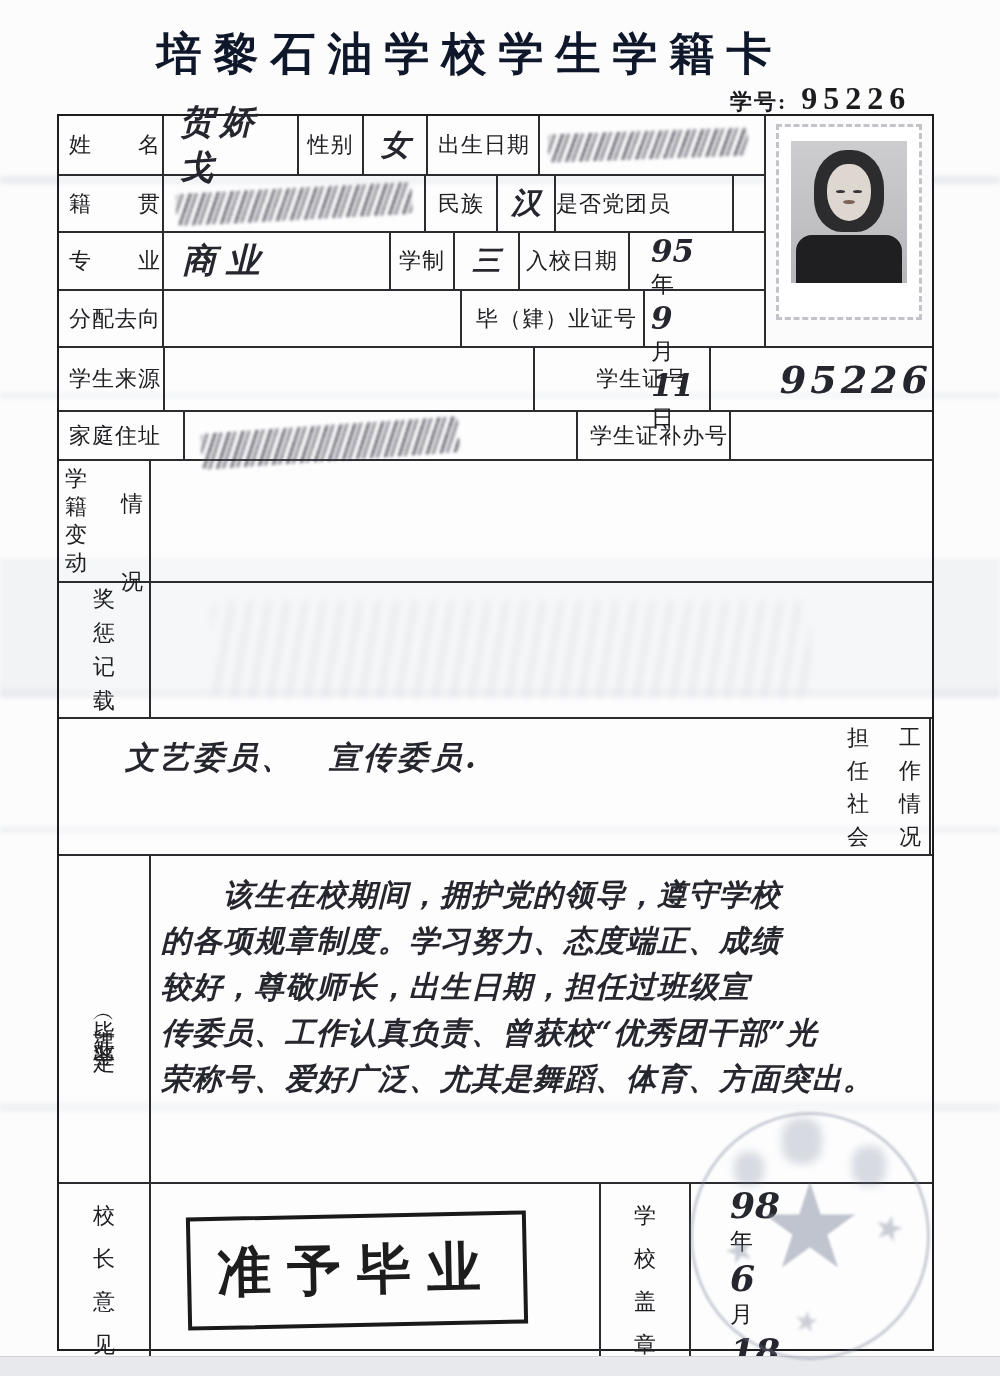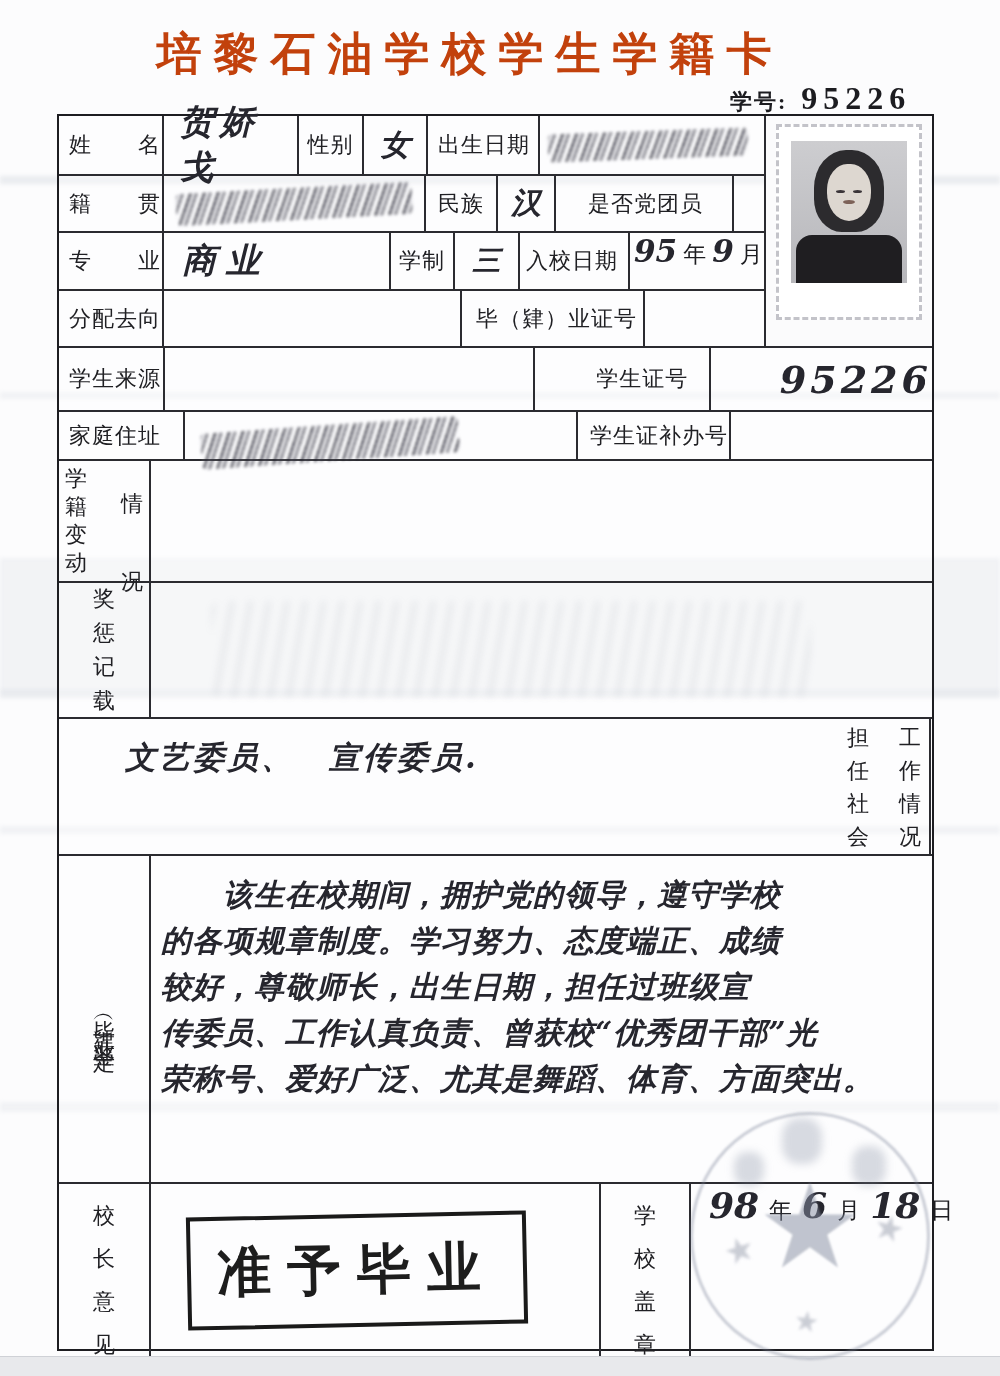--- a/index.html
+++ b/index.html
@@ -11,21 +11,21 @@
     color:#1c1c20;
   }
   
   .band { position:absolute; left:0; width:100%; pointer-events:none;
           background:rgba(205,209,218,0.38); filter:blur(2px); }
   .band.light { background:rgba(214,218,226,0.26); }
   .scan-bottom { position:absolute; left:0; top:1356px; width:100%; height:20px;
                  background:#e8e9ec; border-top:1px solid #cfd1d6; }
   
   .title { position:absolute; top:24px; left:0; width:940px; text-align:center;
-           font-size:45px; font-weight:700; letter-spacing:12px; color:#c2410c; }
+           font-size:45px; font-weight:700; letter-spacing:12px; color:#0f172a; }
   .student-no { position:absolute; top:80px; left:730px; display:flex; align-items:baseline; }
   .student-no .lab { font-size:22px; font-weight:700; letter-spacing:2px; }
   .student-no .digits { font-size:32px; margin-left:14px; letter-spacing:6px; font-weight:600; }
   
   .card { position:absolute; left:57px; top:114px; width:877px; height:1237px;
           border:2.5px solid #1d1d21; background:rgba(255,255,255,0.35); }
   .row, .sec, .top-block { display:flex; width:100%; }
   .bb { border-bottom:2px solid #2b2b30; }
   .br { border-right:2px solid #2b2b30; }
   .cell { display:flex; align-items:center; overflow:visible; }
@@ -33,21 +33,21 @@
   .lbl.c { justify-content:center; padding-left:0; }
   .top-left { display:flex; flex-direction:column; width:705px; }
   .top-left .row { flex:0 0 auto; }
   
   .hand { font-family:"DejaVu Serif","Liberation Serif",serif; font-style:italic;
           font-weight:600; color:#26262e; }
   .name-v { font-size:34px; letter-spacing:6px; padding-left:16px; }
   .small-v { font-size:30px; }
   .major-v { font-size:34px; letter-spacing:10px; padding-left:18px; }
   .schooling-v { font-size:28px; }
-  .date-parts { display:flex; align-items:baseline; padding-left:4px; }
+  .date-parts { display:flex; align-items:baseline; padding-left:15px;flex-direction:column; }
   .date-parts .num { font-size:31px; }
   .date-parts .unit { font-size:23px; margin:0 6px; font-style:normal; font-family:"Liberation Serif",serif; font-weight:400; }
   .certno-v { font-size:38px; letter-spacing:4px; padding-left:22px; }
   
   .scribble { background:repeating-linear-gradient(112deg,
                 rgba(32,32,44,.85) 0 2px, rgba(140,140,152,.28) 2px 6px,
                 rgba(55,55,68,.7) 6px 8px, rgba(225,225,230,.12) 8px 13px);
               filter:blur(1.7px); border-radius:5px; }
   
   .vs { width:30px; text-align:center; word-break:break-all; font-size:22px; color:#202024; }
@@ -134,21 +134,21 @@
             <div class="scribble" style="width:200px;height:28px;margin-left:8px;transform:rotate(-2deg);"></div>
           </div>
         </div>
         <div class="row bb" style="height:57px;">
           <div class="cell br lbl" style="width:105px;">籍　　贯</div>
           <div class="cell br" style="width:262px;">
             <div class="scribble" style="width:236px;height:32px;margin-left:12px;transform:rotate(-3deg);"></div>
           </div>
           <div class="cell br lbl c" style="width:72px;">民族</div>
           <div class="cell br hand small-v" style="width:58px;justify-content:center;">汉</div>
-          <div class="cell br lbl" style="width:178px;padding-left:32px;">是否党团员</div>
+          <div class="cell br lbl" style="width:178px;padding-left:0;">是否党团员</div>
           <div class="cell" style="width:30px;"></div>
         </div>
         <div class="row bb" style="height:58px;">
           <div class="cell br lbl" style="width:105px;">专　　业</div>
           <div class="cell br hand major-v" style="width:227px;">商业</div>
           <div class="cell br lbl c" style="width:64px;">学制</div>
           <div class="cell br hand schooling-v" style="width:65px;justify-content:center;">三</div>
           <div class="cell br lbl" style="width:110px;padding-left:6px;">入校日期</div>
           <div class="cell date-parts" style="width:134px;">
             <span class="hand num">95</span>

